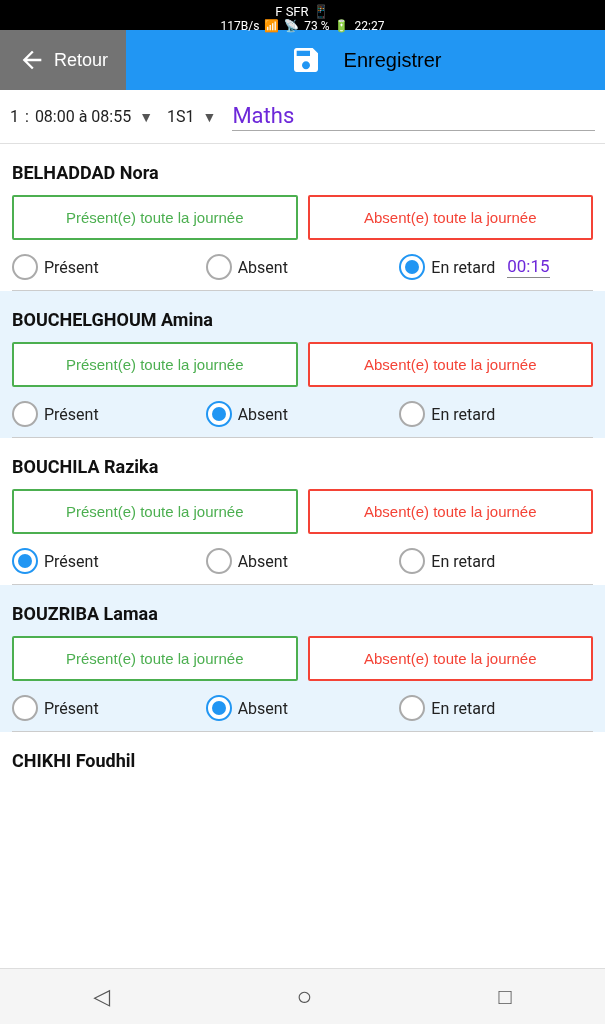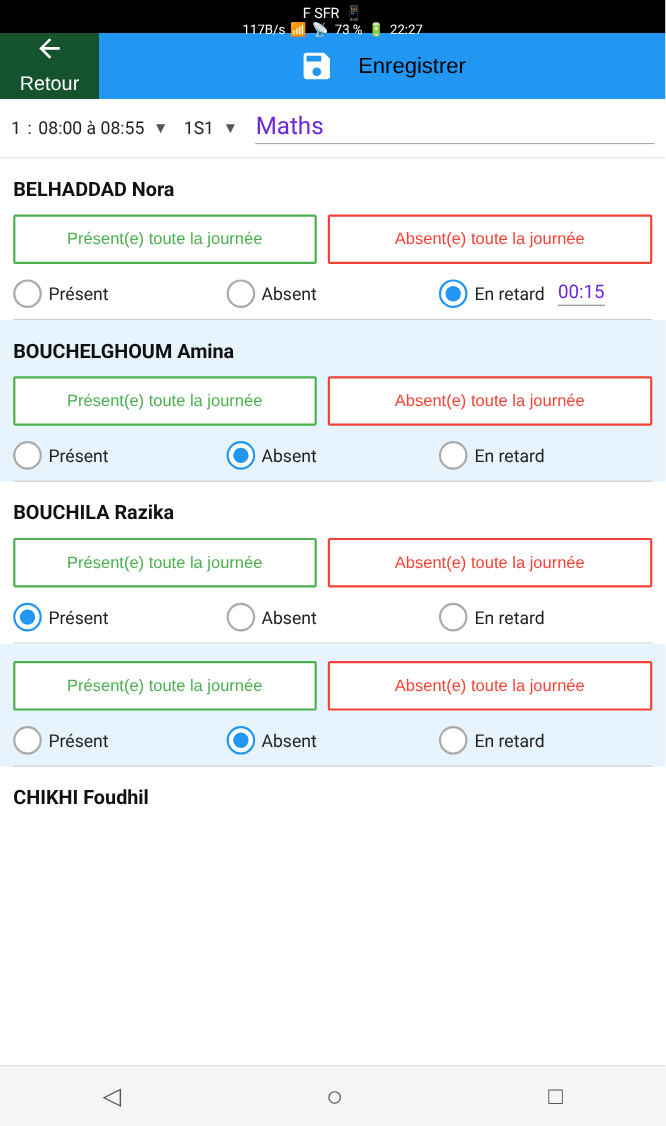--- a/index.html
+++ b/index.html
@@ -30,29 +30,28 @@
     .action-bar {
       background: #2196F3;
       display: flex;
       align-items: center;
       height: 60px;
     }
     .back-btn {
       display: flex;
       align-items: center;
       gap: 8px;
-      background: #14532d;
+      background: #737373;
       color: #fff;
       padding: 0 18px;
       height: 100%;
       font-size: 18px;
       font-weight: 500;
       border: none;
       cursor: pointer;
-      flex-direction: column;
     }
     .back-icon {
       width: 28px;
       height: 28px;
     }
     .save-btn {
       display: flex;
       align-items: center;
       justify-content: center;
       gap: 22px;
@@ -129,21 +128,21 @@
       font-size: 15px;
       text-align: center;
       border-radius: 2px;
       cursor: pointer;
     }
     .att-btn-absent {
       flex: 1;
       border: 2px solid #f44336;
       color: #f44336;
       background: #fff;
-      padding: 12px 16px;
+      padding: 12px 6px;
       font-size: 15px;
       text-align: center;
       border-radius: 2px;
       cursor: pointer;
     }
     .radio-row {
       display: flex;
       align-items: center;
       padding: 8px 0 10px 0;
       gap: 0;
@@ -327,20 +326,21 @@
           <span class="radio-label">Absent</span>
         </div>
         <div class="radio-option">
           <div class="radio-circle"></div>
           <span class="radio-label">En retard</span>
         </div>
       </div>
       <div class="section-divider"></div>
     </div>
     <div class="student-section alt">
+      <div class="student-name">BOUZRIBA Lamaa</div>
       <div class="attendance-buttons">
         <button class="att-btn-present">Présent(e) toute la journée</button>
         <button class="att-btn-absent">Absent(e) toute la journée</button>
       </div>
       <div class="radio-row">
         <div class="radio-option">
           <div class="radio-circle"></div>
           <span class="radio-label">Présent</span>
         </div>
         <div class="radio-option">

